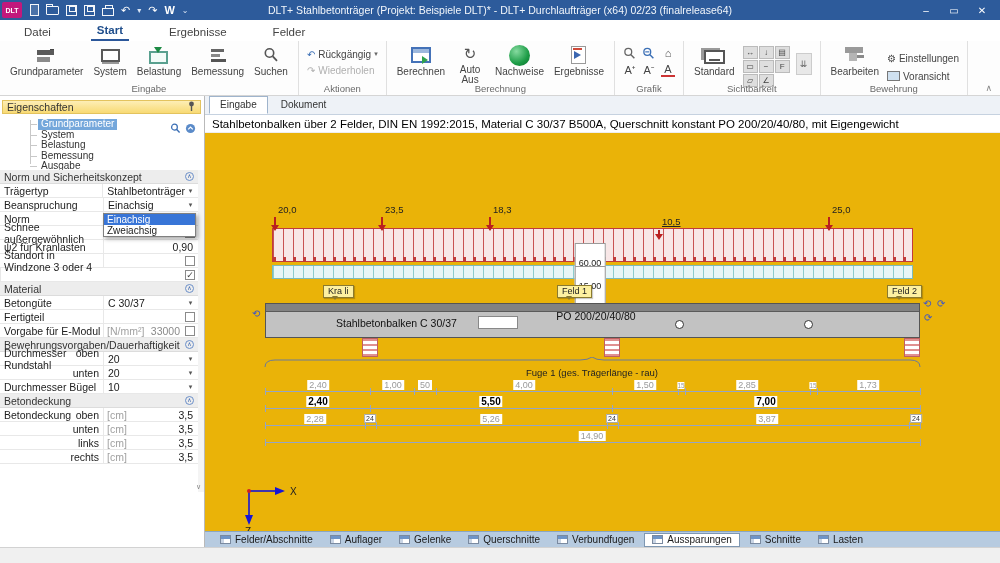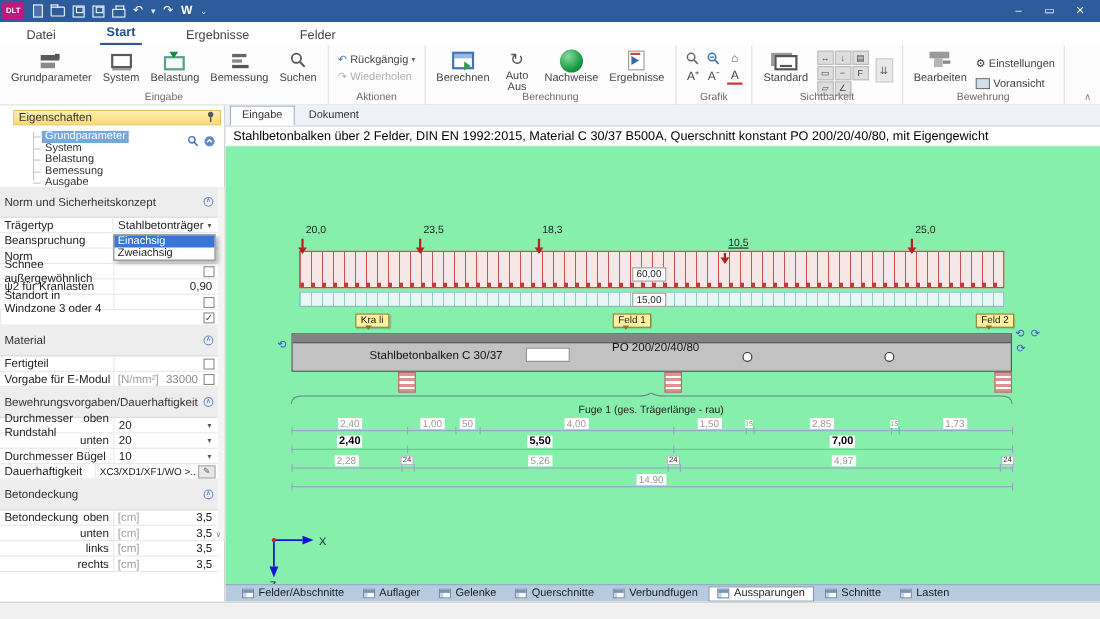--- a/index.html
+++ b/index.html
@@ -62,31 +62,31 @@
   .vgrid{display:grid;grid-template-columns:repeat(3,15px);grid-auto-rows:13px;gap:1px;margin:3px 2px;}
   .vtog{border:1px solid #bbb;background:#dedede;font-size:8px;color:#444;display:flex;align-items:center;justify-content:center;}
   .vext{width:16px;height:22px;border:1px solid #ccc;background:#e8e8e8;display:flex;align-items:center;justify-content:center;font-size:9px;color:#666;margin:10px 2px;}
   .ic-lastfilter{width:20px;height:16px;}
   .ic-bearbeiten{width:24px;height:16px;background:linear-gradient(#9a9a9a 0 0) 2px 0/18px 6px no-repeat,linear-gradient(#b5b5b5 0 0) 6px 6px/8px 8px no-repeat,linear-gradient(#8a8a8a 0 0) 14px 8px/7px 3px no-repeat;}
   .ic-voransicht{width:13px;height:10px;border:1px solid #777;background:#cfe0ef;}
   .ribbon-collapse{position:absolute;right:8px;bottom:2px;font-size:9px;color:#888;}
 
   
   .props{position:absolute;left:0;top:96px;width:205px;height:451px;background:#fff;border-right:1px solid #b9b9b9;font-size:10.5px;}
-  .ptitle{position:absolute;left:12px;top:4px;right:3px;height:14px;background:linear-gradient(#fdeeb6,#f8da74);border:1px solid #e3c35e;display:flex;align-items:flex-start;padding:0 4px;color:#333;}
+  .ptitle{position:absolute;left:2px;top:4px;right:3px;height:14px;background:linear-gradient(#fdeeb6,#f8da74);border:1px solid #e3c35e;display:flex;align-items:flex-start;padding:0 4px;color:#333;}
   .ptitle .pin{margin-left:auto;}
   .tree{position:absolute;left:0;top:21px;width:100%;height:53px;}
   .tree::before{content:"";position:absolute;left:30px;top:3px;bottom:6px;width:1px;background:#c8c8c8;}
   .titem{position:relative;margin-left:38px;height:10.5px;line-height:10.5px;font-size:10px;color:#333;padding:0 3px;display:inline-block;min-width:0;}
   .titem::before{content:"";position:absolute;left:-8px;top:5px;width:7px;height:1px;background:#c8c8c8;}
   .trow{height:10.5px;}
   .titem.sel{background:#74a7db;color:#fff;}
   .tree-icons{position:absolute;right:8px;top:6px;display:flex;gap:4px;}
   .pgrid{position:absolute;left:0;top:74px;right:6px;}
-  .psec{height:28px;background:#ededed;border-bottom:1px solid #dcdcdc;display:flex;align-items:center;padding:0 4px;color:#333;}
+  .psec{height:14px;background:#ededed;border-bottom:1px solid #dcdcdc;display:flex;align-items:center;padding:0 4px;color:#333;}
   .chev{margin-left:auto;width:9px;height:9px;border:1px solid #6b8fc9;border-radius:50%;color:#3c67b0;font-size:6px;line-height:7px;text-align:center;}
   .prow{height:14px;border-bottom:1px solid #e8e8e8;display:flex;align-items:center;}
   .plbl{width:103px;padding-left:4px;color:#222;display:flex;align-items:baseline;}
   .psub{margin-left:auto;padding-right:4px;color:#222;}
   .pval{flex:1;border-left:1px solid #e8e8e8;height:100%;display:flex;align-items:center;padding:0 2px 0 3px;position:relative;}
   .unit{color:#a0a0a0;}
   .vtext{padding-left:1px;}
   .vnum{margin-left:auto;padding-right:3px;}
   .vgray{color:#8a8a8a;}
   .dd{margin-left:auto;width:11px;text-align:center;font-size:7px;color:#555;}
@@ -97,35 +97,35 @@
   .ddopt.sel{background:#3875d7;color:#fff;}
   .pscroll{position:absolute;right:0;top:74px;width:6px;bottom:55px;background:#f4f4f4;}
   .pscroll .sdown{position:absolute;bottom:0;left:-5px;width:11px;height:10px;font-size:7px;color:#888;text-align:center;line-height:10px;}
 
   
   .main{position:absolute;left:205px;top:96px;width:795px;height:451px;background:#fff;}
   .doctabs{height:19px;background:#eef2f7;border-bottom:1px solid #c6d2e0;display:flex;align-items:flex-end;padding-left:4px;gap:2px;}
   .dtab{font-size:10px;color:#333;padding:2px 10px 3px;border:1px solid transparent;}
   .dtab.active{background:#fff;border-color:#9fb4cc;border-bottom-color:#fff;}
   .desc{height:18px;display:flex;align-items:center;padding-left:7px;font-size:11.5px;color:#000;border-bottom:1px solid #eee;}
-  .canvas{position:relative;height:398px;background:#86efac;overflow:hidden;}
+  .canvas{position:relative;height:398px;background:#eab308;overflow:hidden;}
 
   
   .band-red{position:absolute;left:67px;top:95px;width:641px;height:34px;border:1px solid #c23b3b;background:repeating-linear-gradient(90deg,#c85252 0 1px,rgba(0,0,0,0) 1px 10px),#f8e7e7;}
   .band-red::after{content:"";position:absolute;left:0;right:0;bottom:0;height:4px;background:repeating-linear-gradient(90deg,#c23b3b 0 3px,rgba(0,0,0,0) 3px 10px);}
   .band-cyan{position:absolute;left:67px;top:132px;width:641px;height:14px;border:1px solid #7cbcbc;background:repeating-linear-gradient(90deg,#8ecccc 0 1px,rgba(0,0,0,0) 1px 10px),#e8f6f6;}
   .pload{position:absolute;top:84px;width:0;}
   .pload .shaft{position:absolute;left:-1px;top:0;width:2px;height:9px;background:#b91f1f;}
   .pload .head{position:absolute;left:-4px;top:8px;border:4px solid transparent;border-top:6px solid #b91f1f;}
   .pload .plv{position:absolute;left:3px;top:-13px;font-size:9.5px;color:#222;white-space:nowrap;}
   .pload.short{top:97px;}
   .pload.short .shaft{height:5px;}
   .pload.short .head{top:4px;}
   .pload.short .plv{top:-14px;text-decoration:underline;}
-  .loadbox{position:absolute;transform:translateX(-50%);background:#fff;border:1px solid #9a9a9a;font-size:9px;padding:0 3px;line-height:11px;color:#222;}
+  .loadbox{position:absolute;transform:translateX(-50%);background:#fff;border:1px solid #9a9a9a;font-size:9px;padding:14px 3px;line-height:11px;color:#222;}
   .tag{position:absolute;top:152px;height:13px;background:#fdf0a0;border:1px solid #8a7a30;font-size:9px;line-height:11px;padding:0 4px;color:#222;box-shadow:1px 1px 1px rgba(0,0,0,.2);}
   .tag::after{content:"";position:absolute;left:8px;bottom:-6px;border:3px solid transparent;border-top:4px solid #8a7a30;}
   .beam{position:absolute;left:60px;top:170px;width:655px;height:35px;background:#c2c2c2;border:1px solid #555;}
   .beam-top{position:absolute;left:0;top:0;width:100%;height:8px;background:#828282;border-bottom:1px solid #5a5a5a;}
   .beam-label{position:absolute;left:70px;top:13px;font-size:10.5px;color:#111;}
   .beam-input{position:absolute;left:212px;top:12px;width:40px;height:13px;background:#fff;border:1px solid #888;}
   .sec-label{position:absolute;left:330px;top:6px;transform:translateX(-50%);font-size:10.5px;color:#111;}
   .opening{position:absolute;top:16px;width:9px;height:9px;border-radius:50%;border:1px solid #333;background:#fff;}
   .support{position:absolute;top:205px;width:16px;height:19px;border:1px solid #c06060;background:repeating-linear-gradient(180deg,#e09090 0 2.5px,#fff 2.5px 5px);}
   .rot{position:absolute;font-size:10px;color:#3b55c8;line-height:10px;}
@@ -158,20 +158,21 @@
       <span class="qi qi-folder"></span>
       <span class="qi qi-save"></span>
       <span class="qi qi-save"></span>
       <span class="qi qi-print"></span>
       <span class="qglyph">↶</span>
       <span class="qsmall">▾</span>
       <span class="qglyph">↷</span>
       <span class="qglyph" style="font-weight:bold">W</span>
       <span class="qsmall">⌄</span>
     </span>
+    <span class="title-text">DLT+ Stahlbetonträger (Projekt: Beispiele DLT)* - DLT+ Durchlaufträger (x64) 02/23 (finalrelease64)</span>
     <span class="winbtns">
       <span class="winbtn">–</span>
       <span class="winbtn">▭</span>
       <span class="winbtn">✕</span>
     </span>
   </header>
 
   <nav class="menubar">
     <span class="mitem">Datei</span>
     <span class="mitem active">Start</span>
@@ -401,20 +402,27 @@
           <span class="pval">
             <span class="cb">✓</span>
           </span>
         </div>
 
       <div class="psec">
           <span>Material</span>
           <span class="chev">∧</span>
         </div>
       <div class="prow">
+          <span class="plbl">Betongüte</span>
+          <span class="pval">
+            <span class="vtext">C 30/37</span>
+            <span class="dd">▾</span>
+          </span>
+        </div>
+      <div class="prow">
           <span class="plbl">Fertigteil</span>
           <span class="pval">
             <span class="cb"></span>
           </span>
         </div>
       <div class="prow">
           <span class="plbl">Vorgabe für E-Modul</span>
           <span class="pval">
             <span class="unit">[N/mm²]</span>
             <span class="vnum vgray">33000</span>
@@ -443,27 +451,20 @@
           <span class="pval">
             <span class="vtext">20</span>
             <span class="dd">▾</span>
           </span>
         </div>
       <div class="prow">
           <span class="plbl">Durchmesser Bügel</span>
           <span class="pval">
             <span class="vtext">10</span>
             <span class="dd">▾</span>
-          </span>
-        </div>
-      <div class="prow">
-          <span class="plbl">Dauerhaftigkeit</span>
-          <span class="pval">
-            <span class="vtext" style="font-size:9px;white-space:nowrap;overflow:hidden">XC3/XD1/XF1/WO  &gt;..</span>
-            <span class="editbtn">✎</span>
           </span>
         </div>
 
       <div class="psec">
           <span>Betondeckung</span>
           <span class="chev">∧</span>
         </div>
       <div class="prow">
           <span class="plbl">
             <span>Betondeckung</span>
@@ -617,21 +618,21 @@
         <span class="dt" style="left:160px;top:289px"></span>
         <span class="dt" style="left:171px;top:289px"></span>
         <span class="dt" style="left:402px;top:289px"></span>
         <span class="dt" style="left:413px;top:289px"></span>
         <span class="dt" style="left:704px;top:289px"></span>
         <span class="dt" style="left:715px;top:289px"></span>
       <span class="dlab" style="left:110px;top:281px">2,28</span>
       <span class="dlab box24" style="left:165px;top:281px">24</span>
       <span class="dlab" style="left:286px;top:281px">5,26</span>
       <span class="dlab box24" style="left:407px;top:281px">24</span>
-      <span class="dlab" style="left:562px;top:281px">4,97</span>
+      <span class="dlab" style="left:562px;top:281px">3,87</span>
       <span class="dlab box24" style="left:711px;top:281px">24</span>
 
       <div class="dimline" style="top:309px"></div>
       <span class="dt" style="left:60px;top:306px"></span>
         <span class="dt" style="left:715px;top:306px"></span>
       <span class="dlab" style="left:387px;top:298px">14,90</span>
 
       <svg class="axes" width="60" height="55" viewBox="0 0 60 55">
         <line x1="8" y1="10" x2="34" y2="10" stroke="#1515d8" stroke-width="1.6"></line>
         <polygon points="34,6 44,10 34,14" fill="#1515d8"></polygon>

